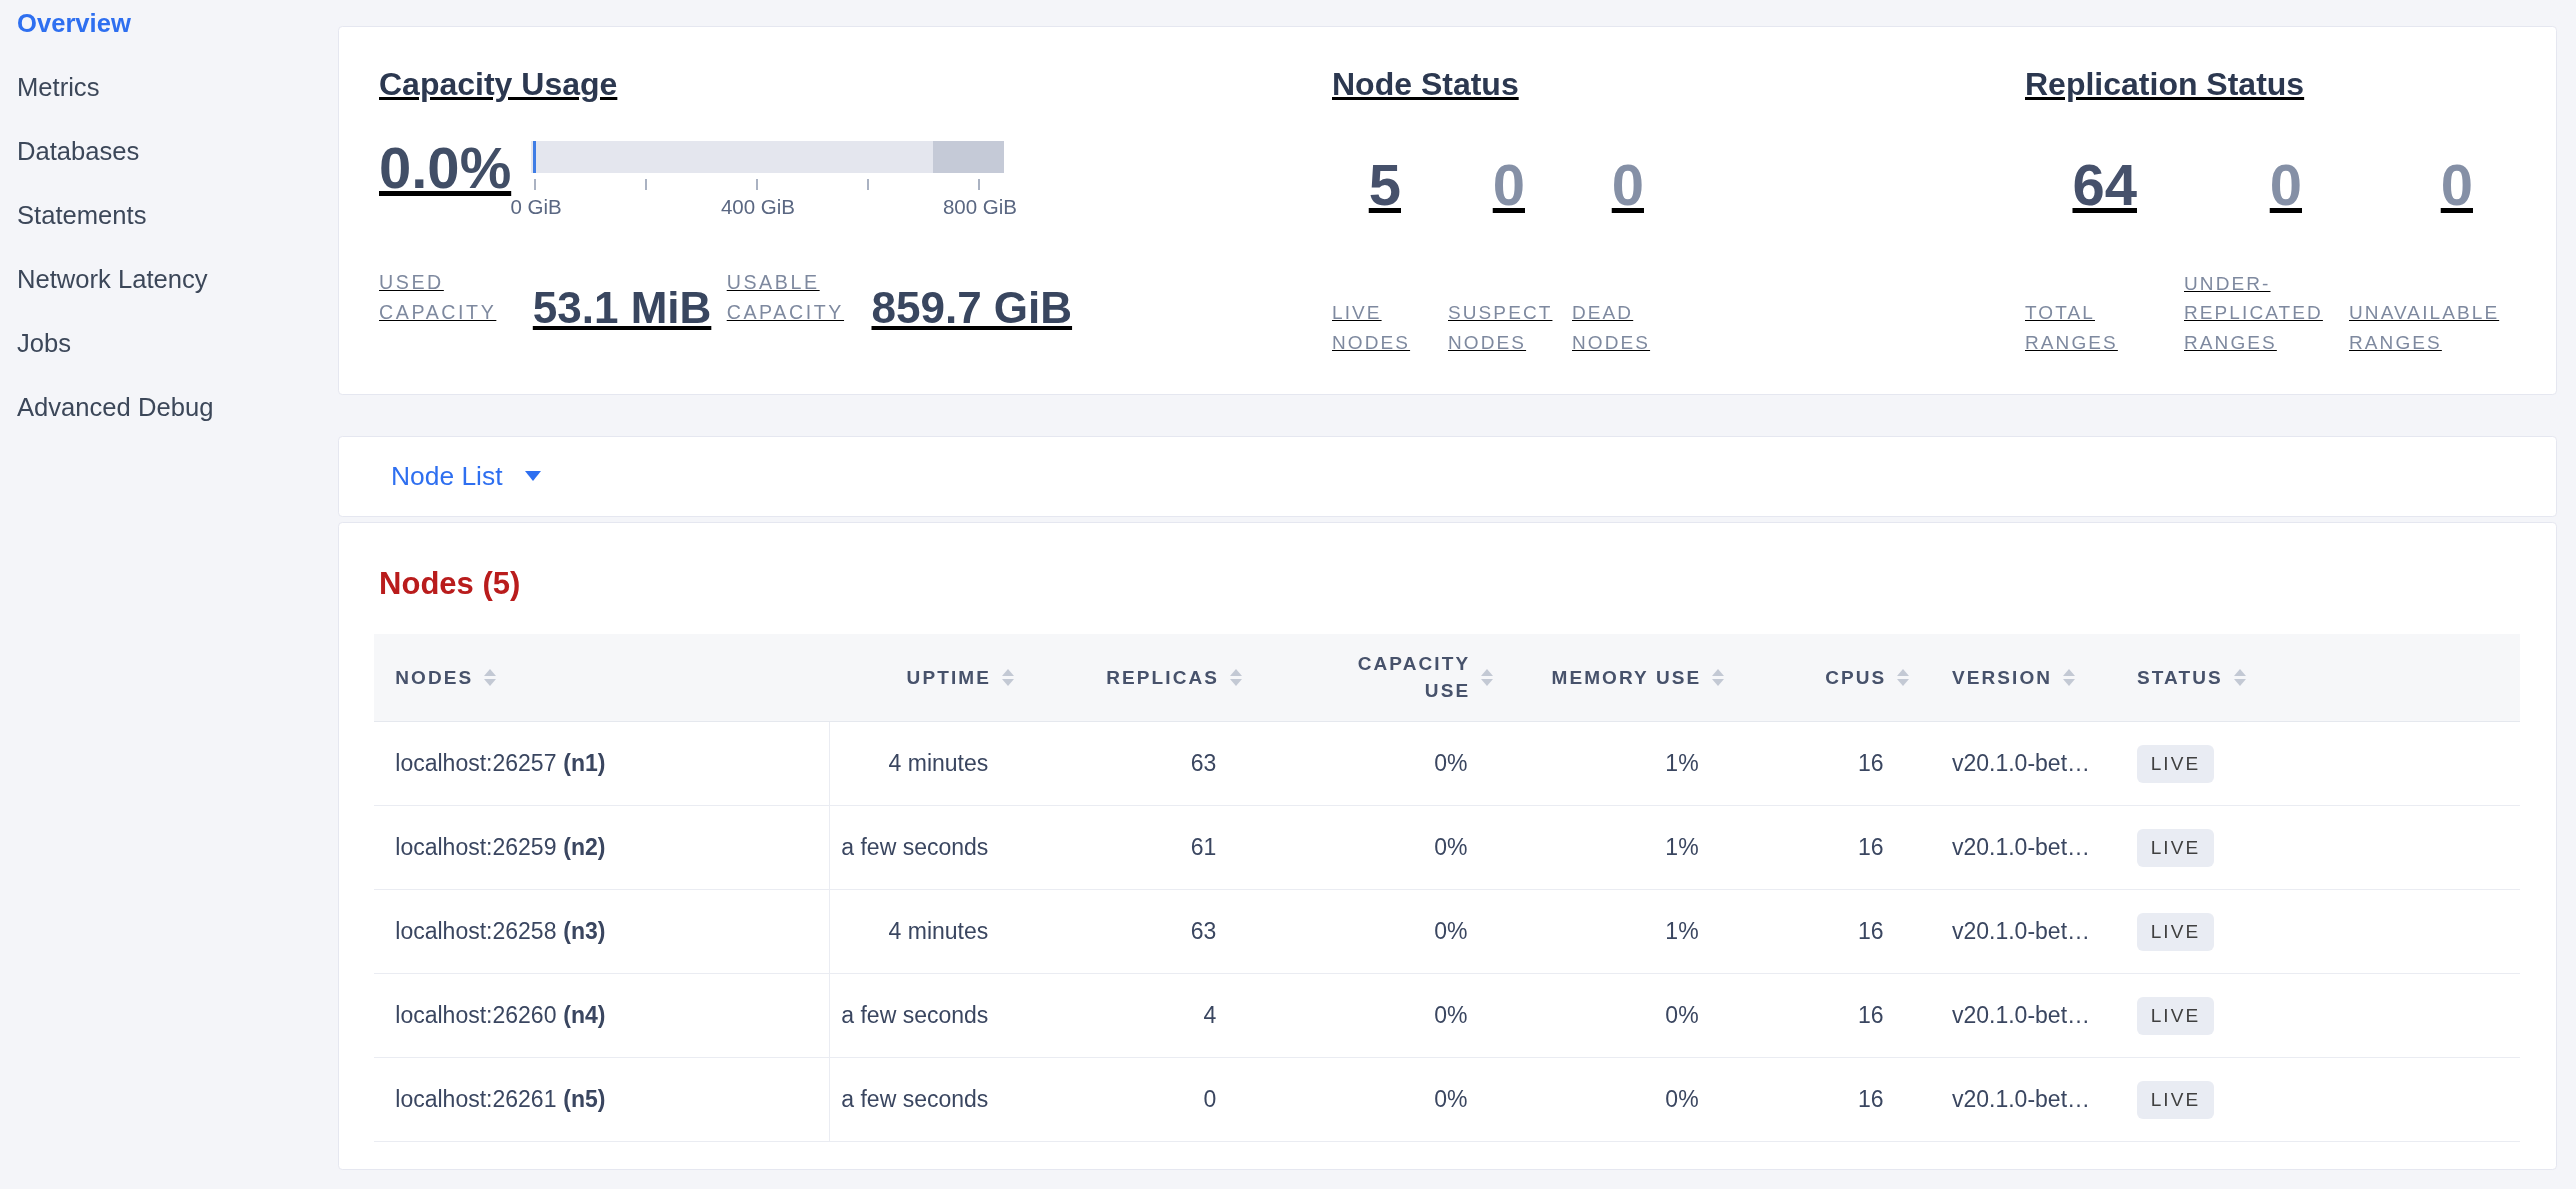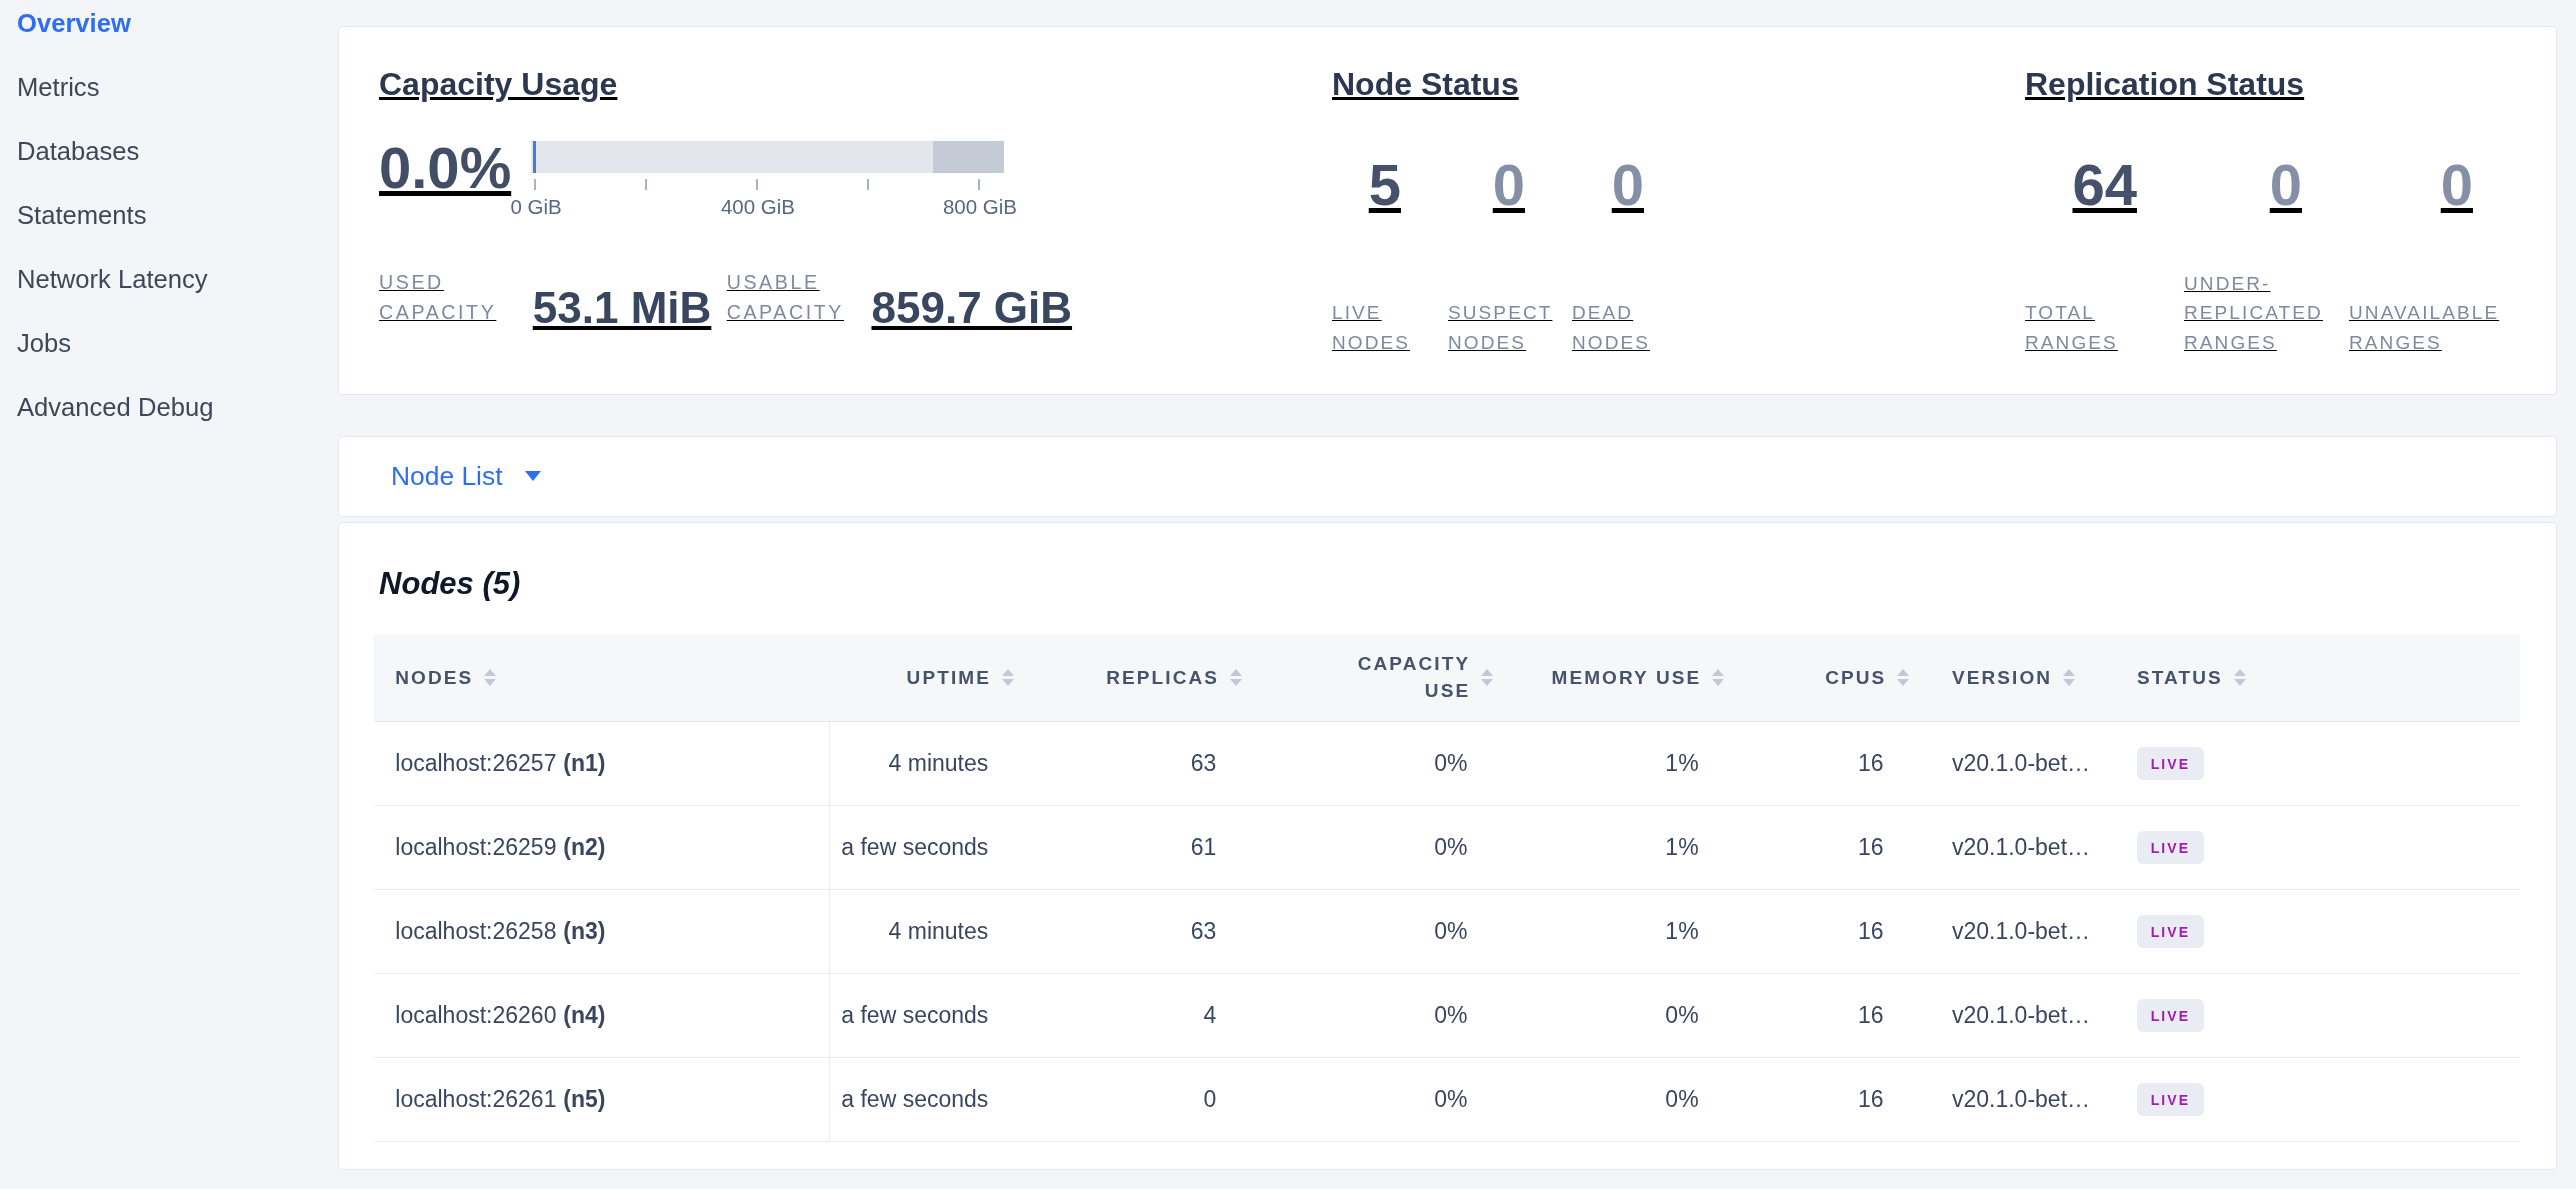--- a/index.html
+++ b/index.html
@@ -52,41 +52,41 @@
   .stat .lbl { font-size:19px; letter-spacing:2.1px; color:#7e899f; line-height:1.55; max-width:102px; }
   .p3 .stat .lbl { max-width:152px; }
 
   
   .card-nodelist { margin-top:41px; height:81px; display:flex; align-items:center; padding-left:52px; }
   .nodelist-btn { display:flex; align-items:center; gap:22px; color:#2e6ff0; font-size:26.4px; cursor:pointer; }
   .caret-down { width:0; height:0; border-left:8.5px solid transparent; border-right:8.5px solid transparent; border-top:10.2px solid #2e6ff0; }
 
   
   .card-table { margin-top:5.1px; height:648px; padding:0 35px; }
-  .card-table h2 { margin:43px 0 0 5.1px; font-size:31px; font-weight:600; color:#0f172a;font-style:italic; }
+  .card-table h2 { margin:43px 0 0 5.1px; font-size:31px; font-weight:600; color:#b91c1c; }
 
   table { border-collapse:collapse; table-layout:fixed; width:2146px; margin-top:32px; }
   thead th { height:88px; background:#f6f7f9; border-bottom:0.9px solid #e5e8ee; font-weight:700; }
   .hcell { display:flex; align-items:center; font-size:19px; letter-spacing:2.1px; color:#47526b; line-height:1.45; }
   .hcell.left { justify-content:flex-start; padding-left:21.3px; text-align:left; }
   .hcell.right { justify-content:flex-end; padding-right:21.3px; text-align:right; }
   .hcell .wrap2 { display:inline-block; max-width:119px; }
   .sort { display:inline-flex; flex-direction:column; gap:3.4px; margin-left:11px; flex:none; }
   .sort i { width:0; height:0; border-left:6.8px solid transparent; border-right:6.8px solid transparent; }
   .sort .up { border-bottom:7.7px solid #c3c9d4; }
   .sort .dn { border-top:7.7px solid #c3c9d4; }
 
   tbody td { height:84px; border-bottom:1.7px solid #eaecf2; font-size:23px; color:#3a4660; vertical-align:middle; }
   tbody td:first-child { border-right:1.7px solid #eaecf2; }
   .c-addr { padding-left:21.3px; cursor:pointer; }
   .c-addr b { margin-left:6.8px; font-weight:700; }
   .num { text-align:right; padding-right:47px; }
   .c-version { padding-left:21.3px; white-space:nowrap; overflow:hidden; }
   .c-status { padding-left:21.3px; }
-  .badge { display:inline-block; background:#e9ecf3; border-radius:6px; padding:9.4px 13.6px; font-size:14px; font-weight:700; letter-spacing:2.1px; color:#a21caf; line-height:1; }
+  .badge { display:inline-block; background:#e9ecf3; border-radius:6px; padding:9.4px 13.6px; font-size:19px; font-weight:400; letter-spacing:2.1px; color:#404040; line-height:1; }
 </style>
 </head>
 <body>
 
 <div class="page">
 
   <div class="sidebar">
     <ul class="nav">
       <li class="active">Overview</li>
       <li>Metrics</li>

